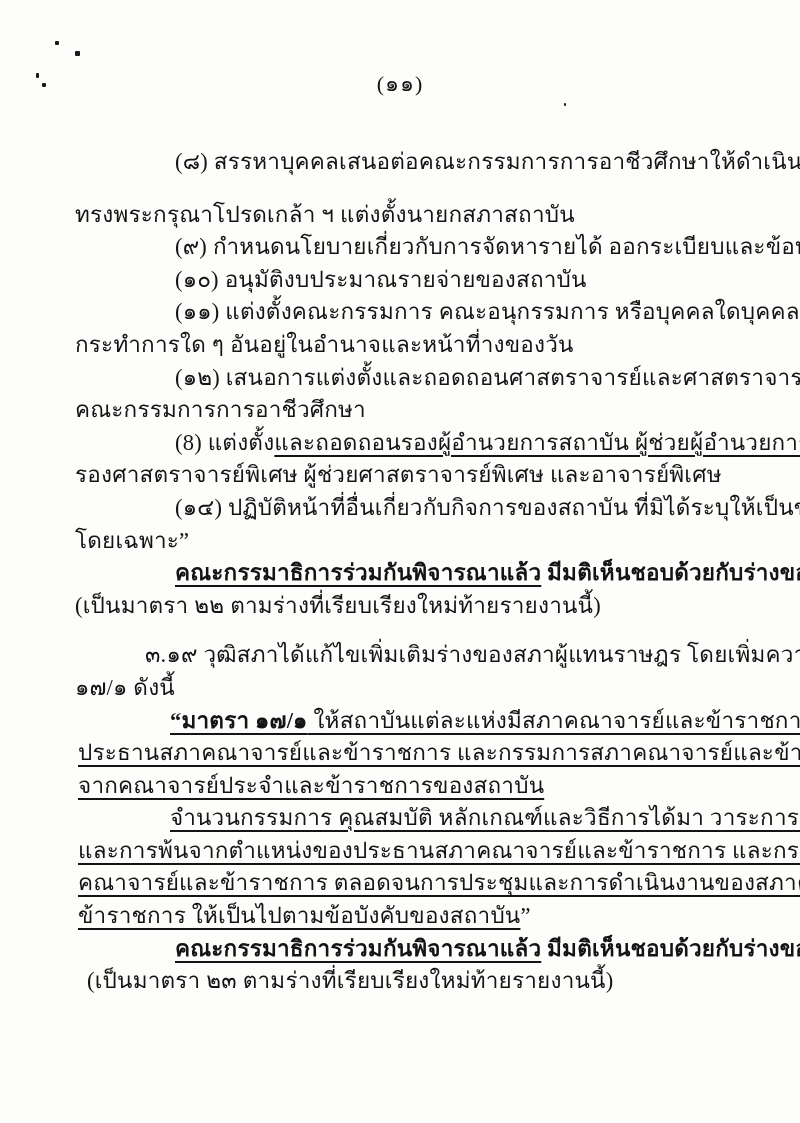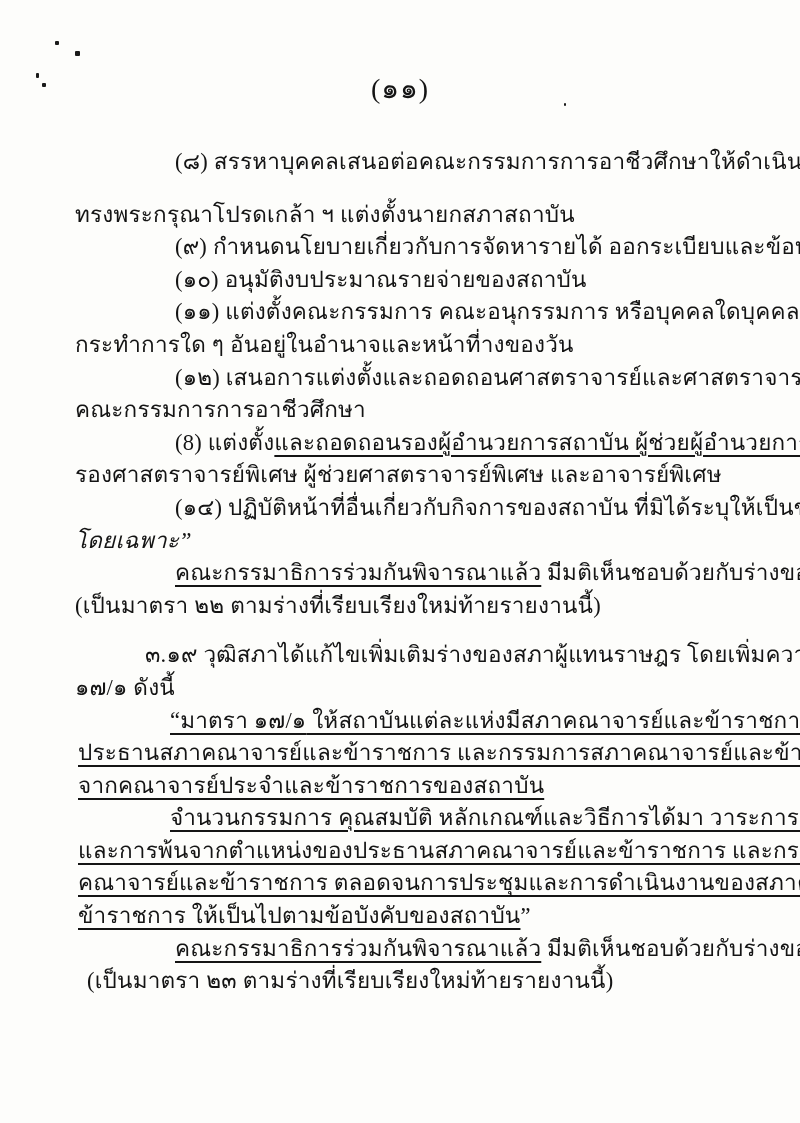--- a/index.html
+++ b/index.html
@@ -8,38 +8,38 @@
     background:#fdfdfb;
     font-family:"Liberation Serif","DejaVu Serif",serif;
     color:#141414;
     overflow:hidden;
     position:relative;
   }
   .page{position:absolute;inset:0;}
   .page-number{
     position:absolute;top:66px;left:0;right:0;
     text-align:center;
-    font-size:28px;
+    font-size:22px;
     letter-spacing:1px;
   }
   .doc-body{
     position:absolute;top:146px;left:75px;right:20px;
   }
   .tline{
     line-height:32.6px;
     font-size:22.5px;
     white-space:nowrap;
     letter-spacing:0.2px;
   }
   .tline span.u{
     text-decoration:underline;
     text-decoration-thickness:1.6px;
     text-underline-offset:5px;
   }
-  .tline span.b{font-weight:normal;}
+  .tline span.b{font-weight:bold;}
   .gap{margin-top:17px;}
   .speckle{
     position:absolute;background:#1a1a1a;border-radius:1px;
   }
 </style>
 </head>
 <body>
 
 <div class="page">
   <div class="page-number">(๑๑)</div>
@@ -49,21 +49,21 @@
       <div class="tline" style="padding-left: 0px; margin-top: 20px;"><span class="">ทรงพระกรุณาโปรดเกล้า ฯ แต่งตั้งนายกสภาสถาบัน</span></div>
       <div class="tline" style="padding-left: 100px;"><span class="">(๙) กำหนดนโยบายเกี่ยวกับการจัดหารายได้ ออกระเบียบและข้อบังคับ</span></div>
       <div class="tline" style="padding-left: 100px;"><span class="">(๑๐) อนุมัติงบประมาณรายจ่ายของสถาบัน</span></div>
       <div class="tline" style="padding-left: 100px;"><span class="">(๑๑) แต่งตั้งคณะกรรมการ คณะอนุกรรมการ หรือบุคคลใดบุคคลหนึ่งเพื่อ</span></div>
       <div class="tline" style="padding-left: 0px;"><span class="">กระทำการใด ๆ อันอยู่ในอำนาจและหน้าที่างของวัน</span></div>
       <div class="tline" style="padding-left: 100px;"><span class="">(๑๒) เสนอการแต่งตั้งและถอดถอนศาสตราจารย์และศาสตราจารย์พิเศษต่อ</span></div>
       <div class="tline" style="padding-left: 0px;"><span class="">คณะกรรมการการอาชีวศึกษา</span></div>
       <div class="tline" style="padding-left: 100px;"><span class="">(8) แต่งตั้ง</span><span class="u ">และถอดถอนรองผู้อำนวยการสถาบัน ผู้ช่วยผู้อำนวยการสถาบัน</span></div>
       <div class="tline" style="padding-left: 0px;"><span class="">รองศาสตราจารย์พิเศษ ผู้ช่วยศาสตราจารย์พิเศษ และอาจารย์พิเศษ</span></div>
       <div class="tline" style="padding-left: 100px;"><span class="">(๑๔) ปฏิบัติหน้าที่อื่นเกี่ยวกับกิจการของสถาบัน ที่มิได้ระบุให้เป็นของผู้ใด</span></div>
-      <div class="tline" style="padding-left: 0px; font-style: italic;"><span class="">โดยเฉพาะ”</span></div>
+      <div class="tline" style="padding-left: 0px;"><span class="">โดยเฉพาะ”</span></div>
       <div class="tline" style="padding-left: 100px;"><span class="u b">คณะกรรมาธิการร่วมกันพิจารณาแล้ว</span><span class="b"> มีมติเห็นชอบด้วยกับร่างของวุฒิสภา</span></div>
       <div class="tline" style="padding-left: 0px;"><span class="">(เป็นมาตรา ๒๒ ตามร่างที่เรียบเรียงใหม่ท้ายรายงานนี้)</span></div>
       <div class="tline gap" style="padding-left: 70px;"><span class="">๓.๑๙  วุฒิสภาได้แก้ไขเพิ่มเติมร่างของสภาผู้แทนราษฎร โดยเพิ่มความเป็นมาตรา</span></div>
       <div class="tline" style="padding-left: 0px;"><span class="">๑๗/๑ ดังนี้</span></div>
       <div class="tline" style="padding-left: 95px;"><span class="u b">“มาตรา ๑๗/๑</span><span class="u ">  ให้สถาบันแต่ละแห่งมีสภาคณาจารย์และข้าราชการ ประกอบด้วย</span></div>
       <div class="tline" style="padding-left: 3px;"><span class="u ">ประธานสภาคณาจารย์และข้าราชการ และกรรมการสภาคณาจารย์และข้าราชการ ซึ่งเลือก</span></div>
       <div class="tline" style="padding-left: 3px;"><span class="u ">จากคณาจารย์ประจำและข้าราชการของสถาบัน</span></div>
       <div class="tline" style="padding-left: 95px;"><span class="u ">จำนวนกรรมการ คุณสมบัติ หลักเกณฑ์และวิธีการได้มา วาระการดำรงตำแหน่ง</span></div>
       <div class="tline" style="padding-left: 3px;"><span class="u ">และการพ้นจากตำแหน่งของประธานสภาคณาจารย์และข้าราชการ และกรรมการสภา</span></div>
       <div class="tline" style="padding-left: 3px;"><span class="u ">คณาจารย์และข้าราชการ ตลอดจนการประชุมและการดำเนินงานของสภาคณาจารย์และ</span></div>

